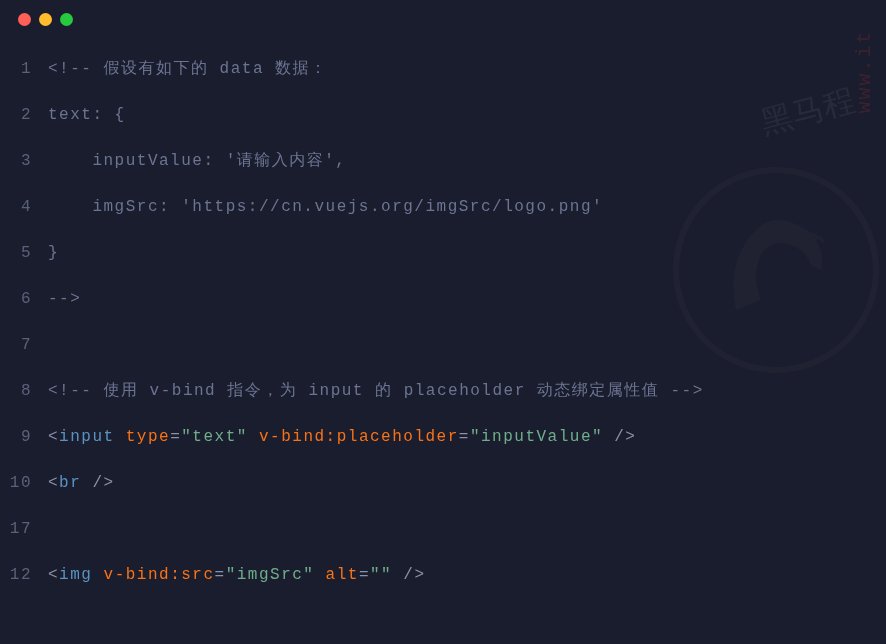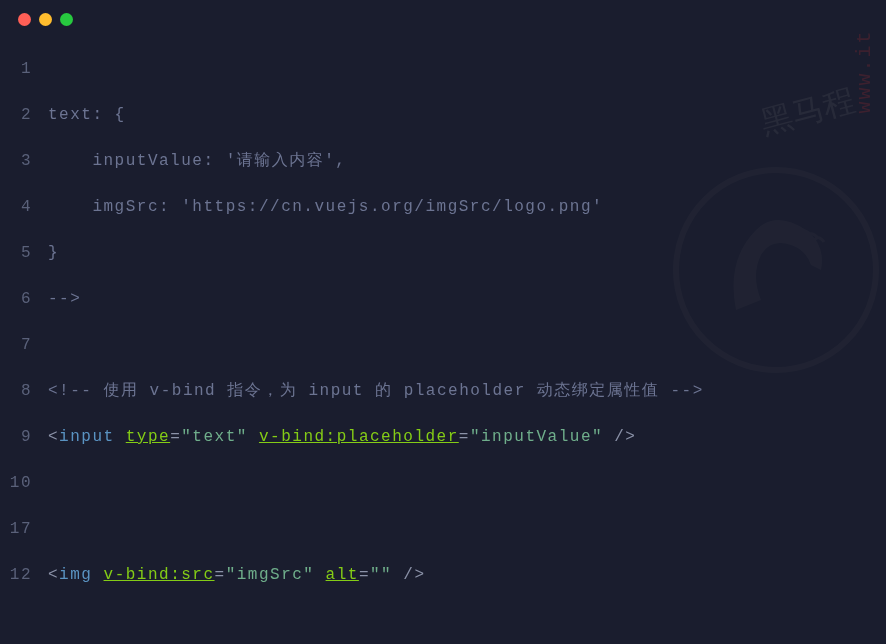--- a/index.html
+++ b/index.html
@@ -55,21 +55,21 @@
       color: #5a617a;
       user-select: none;
       flex-shrink: 0;
     }
     .line-content {
       white-space: pre;
       color: #9ba4bf;
     }
     .comment { color: #6c7492; }
     .tag { color: #5a93c2; text-align: right; }
-    .attr-name { color: #84cc16; text-decoration: underline; }
+    .attr-name { color: #f97316; }
     .string { color: #6fae8b; }
     .punct { color: #8b92a8; }
 
     .watermark {
       position: absolute;
       right: 0px;
       top: 160px;
       opacity: 0.08;
       pointer-events: none;
     }
@@ -102,20 +102,21 @@
 <div class="window">
   <div class="title-bar">
     <div class="traffic-light red"></div>
     <div class="traffic-light yellow"></div>
     <div class="traffic-light green"></div>
   </div>
 
   <div class="code-area" id="code-area">
   <div class="line">
         <span class="line-number">1</span>
+        <span class="line-content"><span class="comment">&lt;!-- 假设有如下的 data 数据：</span></span>
       </div>
       <div class="line">
         <span class="line-number">2</span>
         <span class="line-content"><span class="comment">text: {</span></span>
       </div>
       <div class="line">
         <span class="line-number">3</span>
         <span class="line-content"><span class="comment">    inputValue: '请输入内容',</span></span>
       </div>
       <div class="line">
@@ -137,20 +138,21 @@
       <div class="line">
         <span class="line-number">8</span>
         <span class="line-content"><span class="comment">&lt;!-- 使用 v-bind 指令，为 input 的 placeholder 动态绑定属性值 --&gt;</span></span>
       </div>
       <div class="line">
         <span class="line-number">9</span>
         <span class="line-content"><span class="punct">&lt;</span><span class="tag">input</span><span> </span><span class="attr-name">type</span><span class="punct">=</span><span class="string">"text"</span><span> </span><span class="attr-name">v-bind:placeholder</span><span class="punct">=</span><span class="string">"inputValue"</span><span> </span><span class="punct">/&gt;</span></span>
       </div>
       <div class="line">
         <span class="line-number">10</span>
+        <span class="line-content"><span class="punct">&lt;</span><span class="tag">br</span><span> </span><span class="punct">/&gt;</span></span>
       </div>
       <div class="line">
         <span class="line-number">17</span>
       </div>
       <div class="line">
         <span class="line-number">12</span>
         <span class="line-content"><span class="punct">&lt;</span><span class="tag">img</span><span> </span><span class="attr-name">v-bind:src</span><span class="punct">=</span><span class="string">"imgSrc"</span><span> </span><span class="attr-name">alt</span><span class="punct">=</span><span class="string">""</span><span> </span><span class="punct">/&gt;</span></span>
       </div>
     </div>
 

